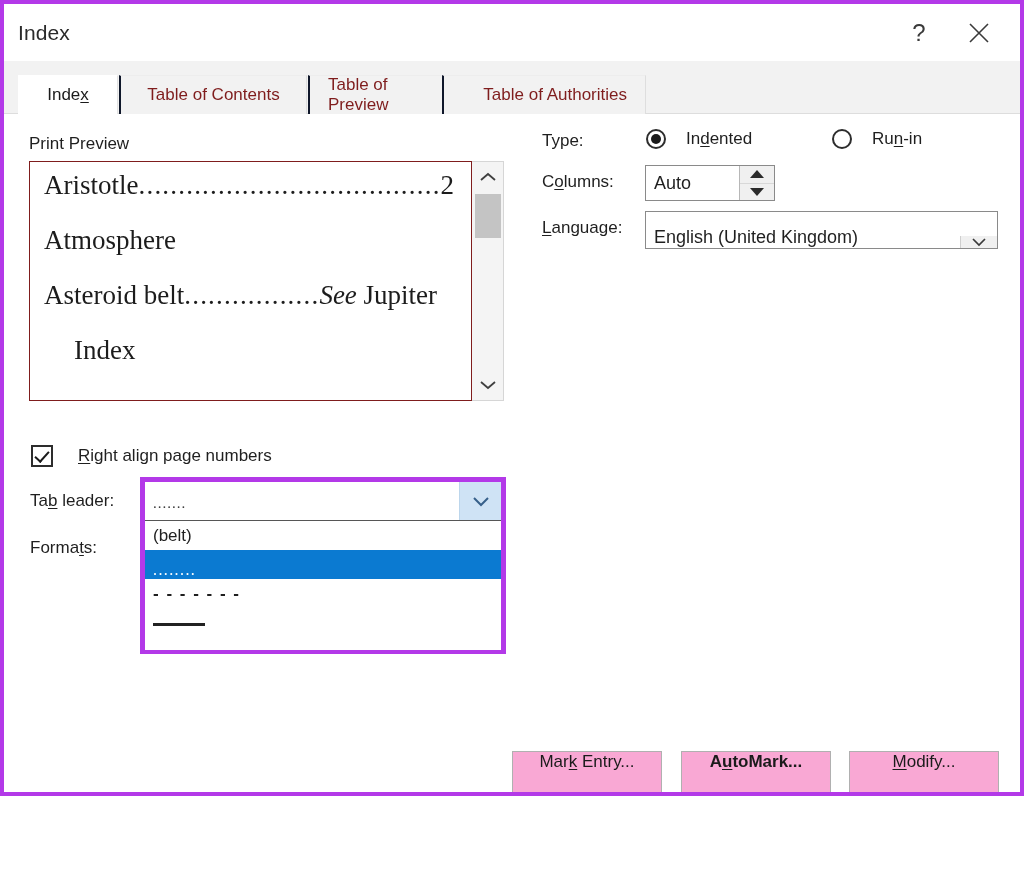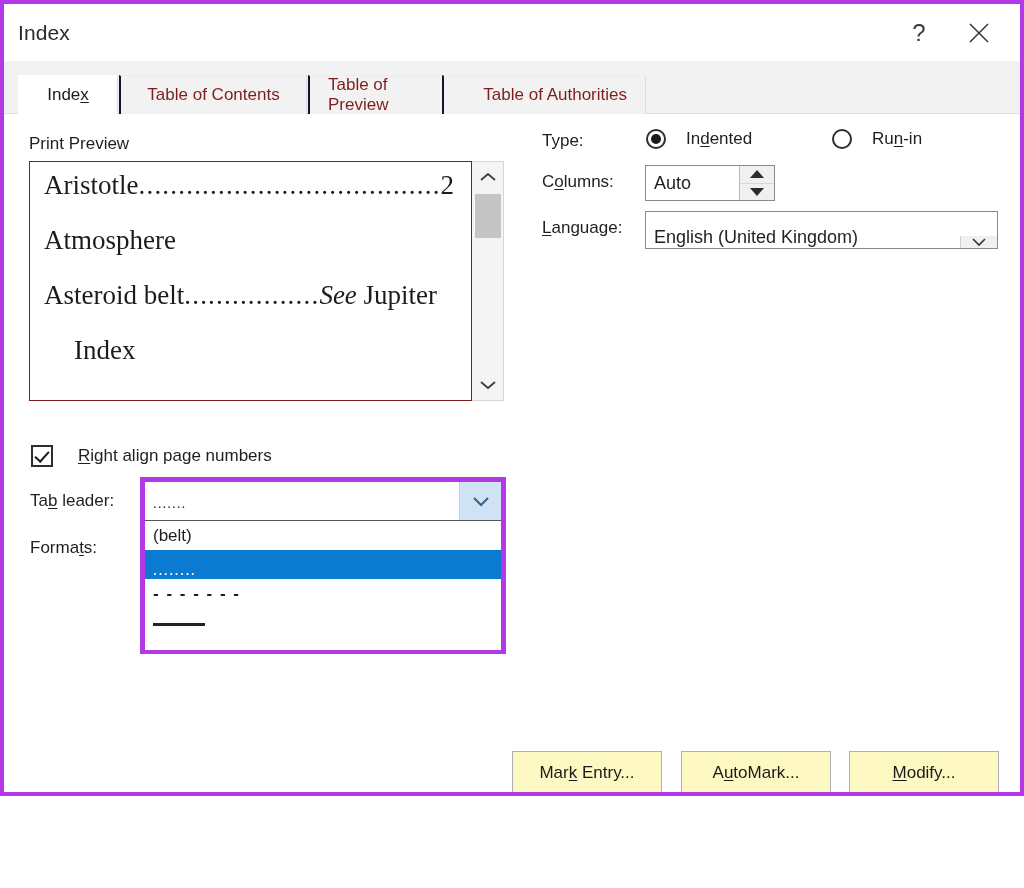--- a/index.html
+++ b/index.html
@@ -406,31 +406,30 @@
     height: 0;
     border-top: 3px solid #222222;
     position: relative;
     top: 2px;
   }
 
   
   .btn {
     position: absolute;
     box-sizing: border-box;
-    background: #fef9c3;
+    background: #f9a8d4;
     border: 1px solid #b0b0b0;
     font-size: 17px;
     color: #1b1b1b;
     display: flex;
-    align-items: center;
     justify-content: center;
     cursor: default;
   }
   .btn-mark-entry { left: 508px; top: 637px; width: 150px; height: 44px; }
-  .btn-automark  { left: 677px; top: 637px; width: 150px; height: 44px; }
+  .btn-automark  { left: 677px; top: 637px; width: 150px; height: 44px; font-weight: bold; }
   .btn-modify    { left: 845px; top: 637px; width: 150px; height: 44px; }
 
   
   .footer {
     position: absolute;
     left: 0;
     top: 802px;
     width: 1016px;
     height: 82px;
     background: #f0f0f0;

